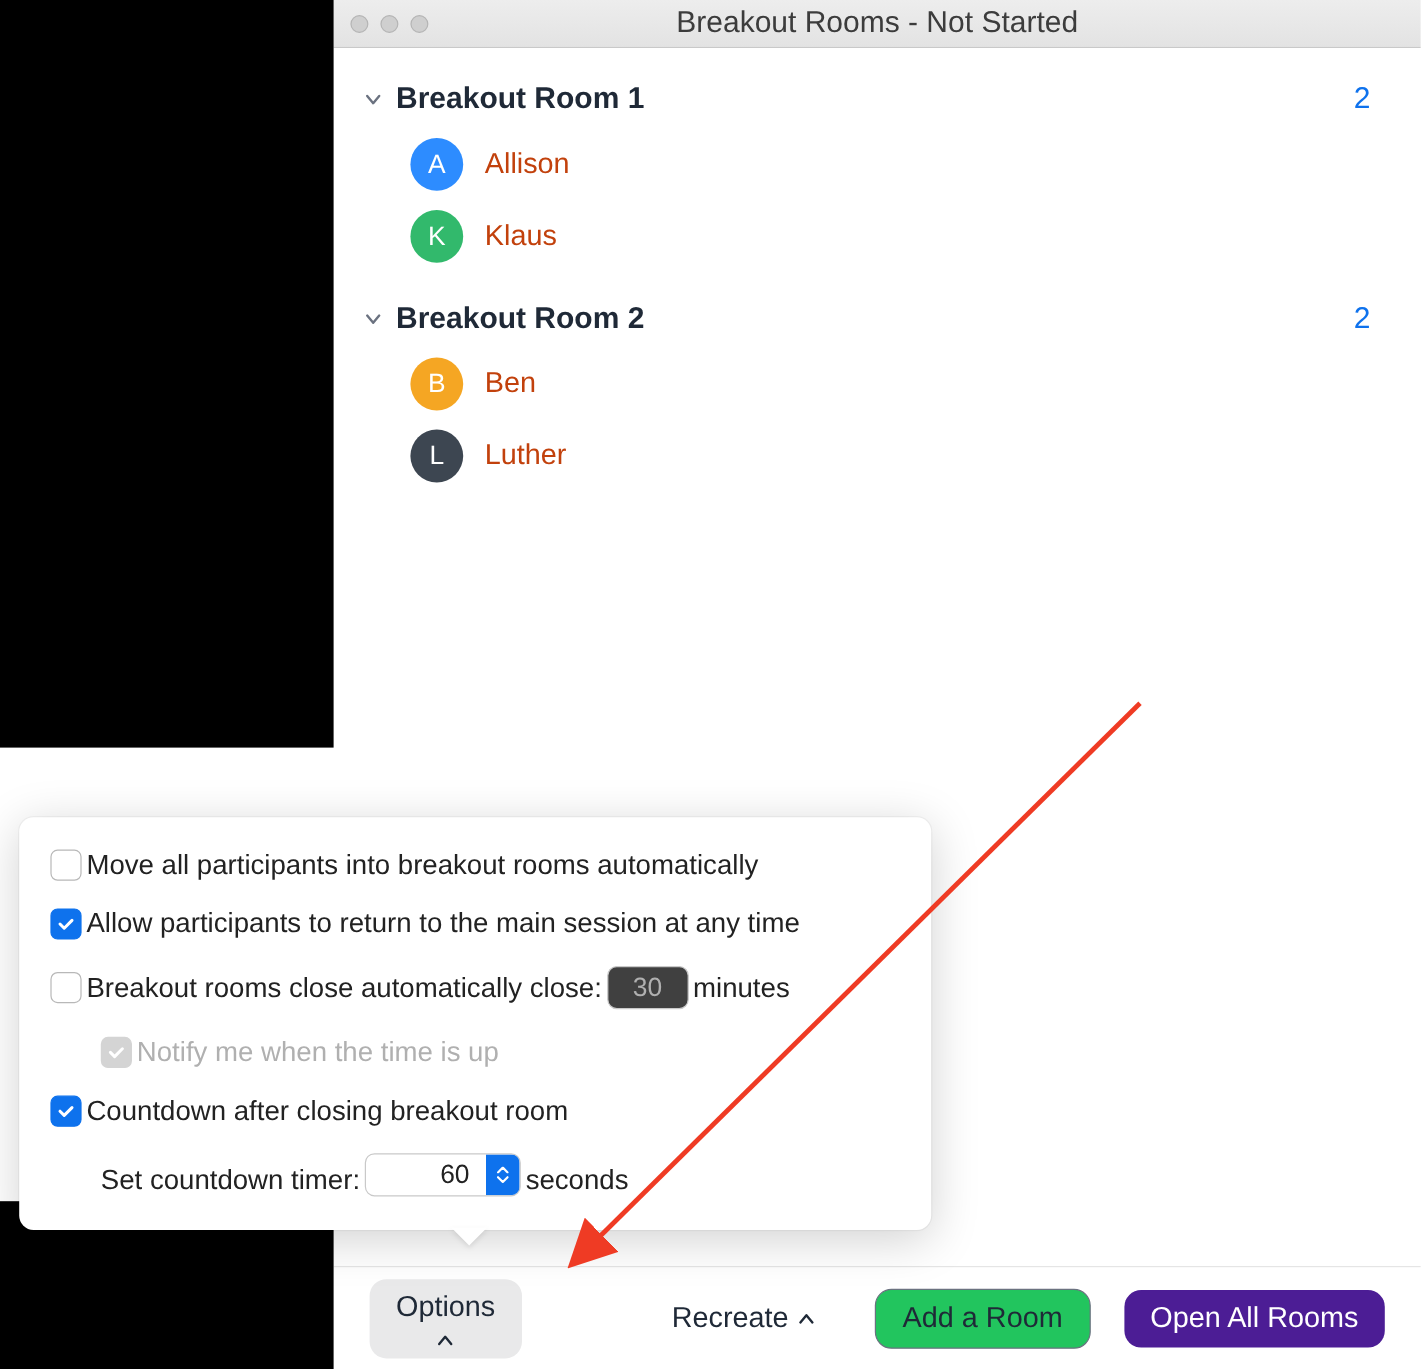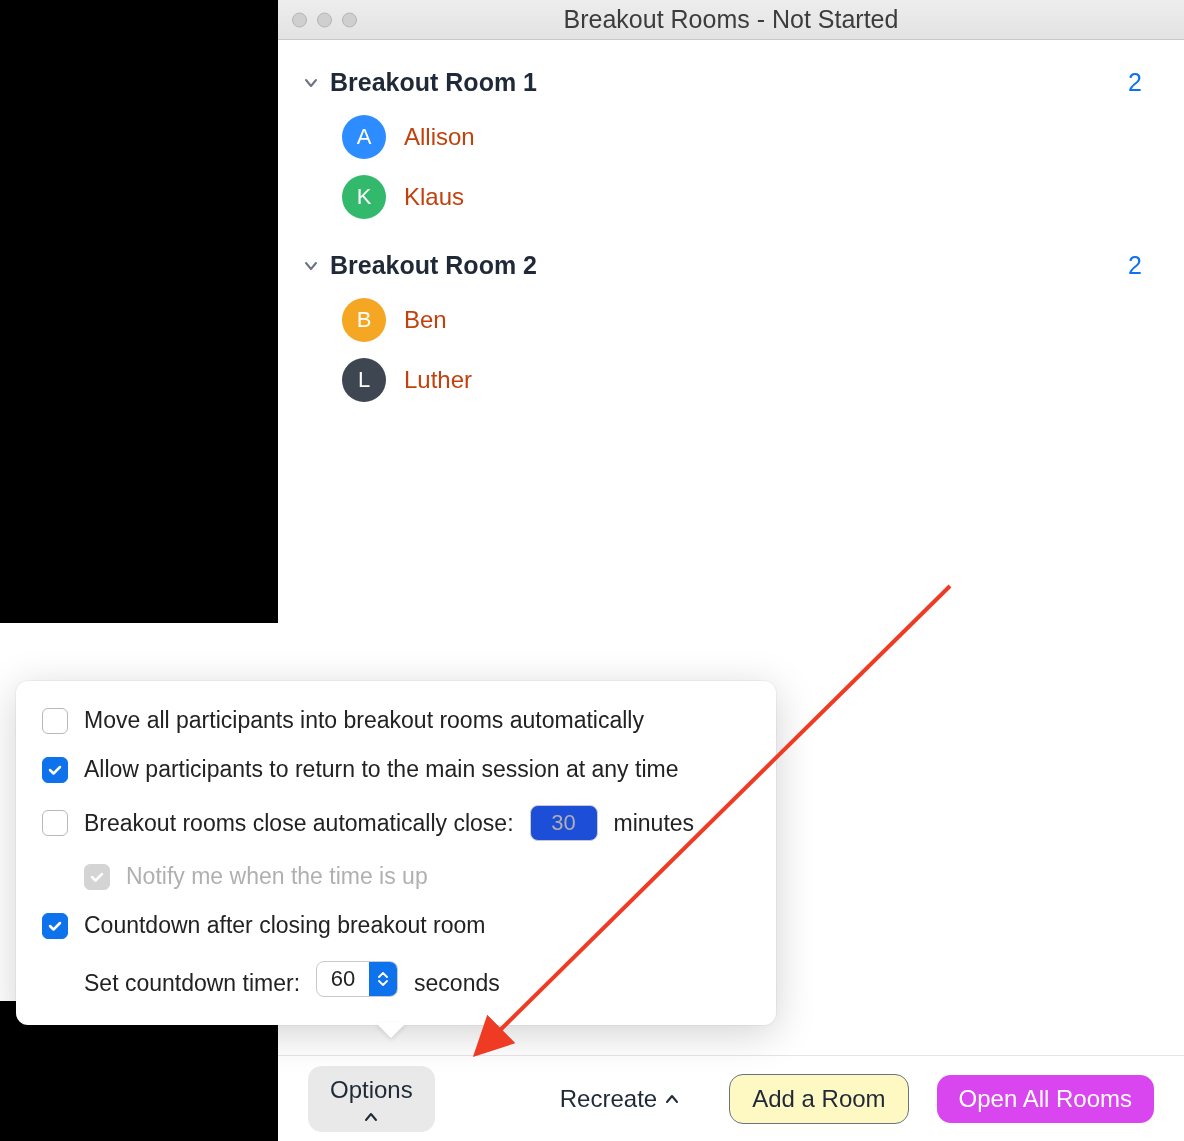--- a/index.html
+++ b/index.html
@@ -132,24 +132,24 @@
       align-items: center;
       gap: 8px;
       color: #1f2937;
     }
     .btn-options {
       background: #e9e9ea;
       flex-direction: column;
     }
     .btn-outline {
       border: 1.5px solid #6b7280;
-      background: #fef9c3;
+      background: #22c55e;
     }
     .btn-primary {
-      background: #d946ef;
+      background: #4c1d95;
       color: #fff;
     }
     .spacer { flex: 1; }
     .caret-up {
       display: inline-block;
     }
     .caret-up svg { display: block; }
 
     .options-popup {
       position: absolute;
@@ -169,21 +169,21 @@
       left: 360px;
       width: 0; height: 0;
       border-left: 15px solid transparent;
       border-right: 15px solid transparent;
       border-top: 15px solid #fff;
       filter: drop-shadow(0 2px 2px rgba(0,0,0,0.1));
     }
     .opt-row {
       display: flex;
       align-items: center;
-      gap: 16px;
+      gap: 4px;
       font-size: 23px;
       color: #222;
       margin-bottom: 22px;
     }
     .opt-row:last-child { margin-bottom: 0; }
     .opt-row.indent { padding-left: 42px; }
     .opt-row.disabled { color: #b0b0b0; }
     .cb {
       width: 26px; height: 26px;
       border-radius: 6px;
@@ -204,29 +204,30 @@
     }
     .cb svg { display: none; }
     .cb.checked svg { display: block; }
     .num-input {
       width: 68px; height: 36px;
       border: 1.5px solid #c9c9c9;
       border-radius: 8px;
       text-align: center;
       font-size: 22px;
       color: #b0b0b0;
-      background: #1d4ed8;
+      background: #404040;
     }
     .select-wrap {
       display: flex;
       align-items: stretch;
       height: 36px;
       border: 1.5px solid #c9c9c9;
       border-radius: 8px;
       overflow: hidden;
+      padding-left: 48px;
     }
     .select-val {
       width: 52px;
       display: flex;
       align-items: center;
       justify-content: center;
       font-size: 22px;
       color: #222;
     }
     .select-arrows {

